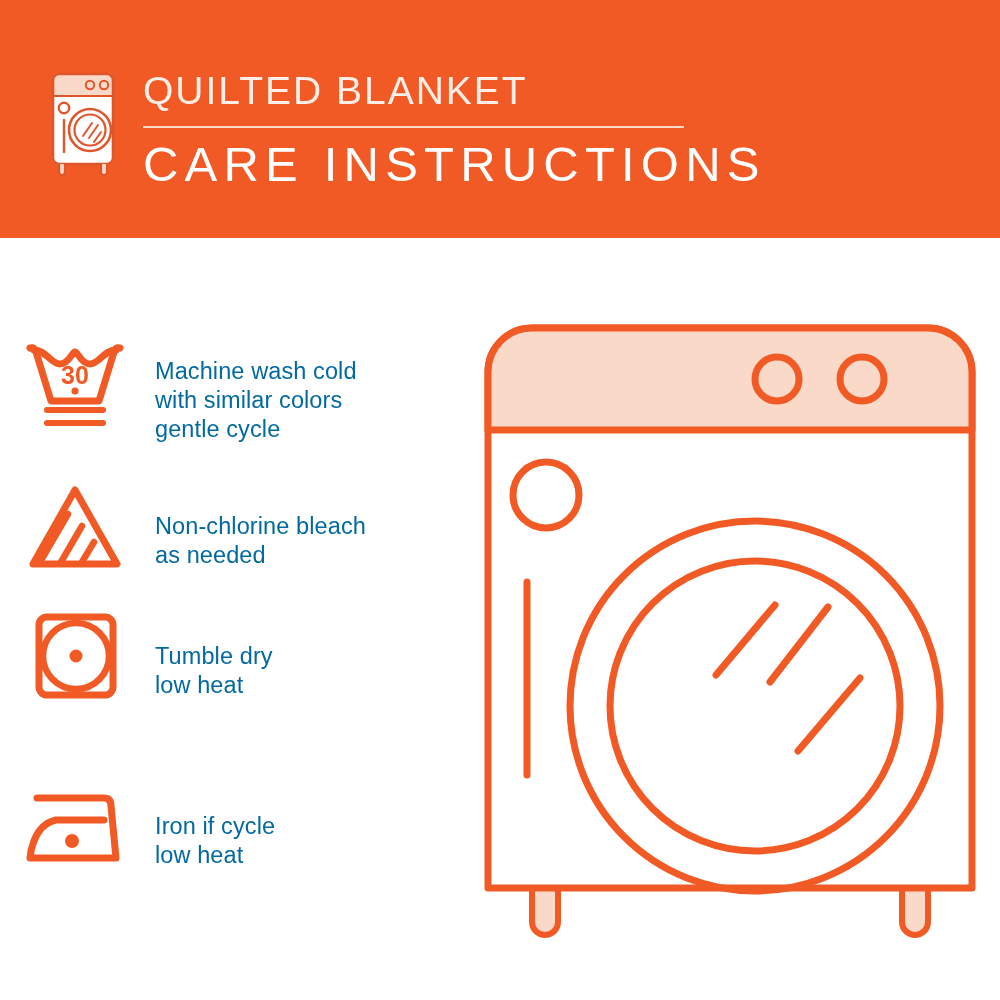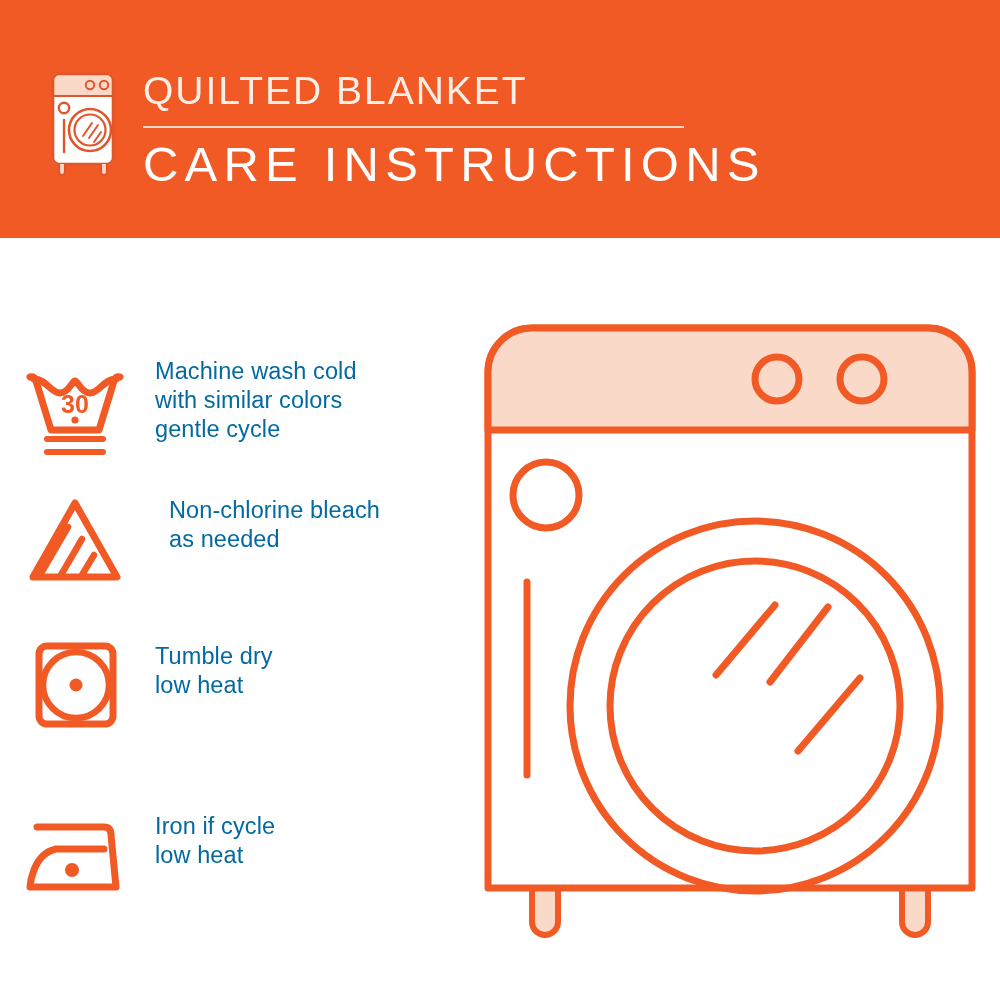--- a/index.html
+++ b/index.html
@@ -84,30 +84,30 @@
 
   .care-row {
     position: absolute;
     left: 0;
     width: 480px;
     display: flex;
     align-items: center;
   }
 
   .care-row-0 { top: 100px; }
-  .care-row-1 { top: 224px; gap: 14px; }
+  .care-row-1 { top: 240px; }
   .care-row-2 { top: 370px; }
   .care-row-3 { top: 540px; }
 
   .care-icon {
     width: 150px;
     min-width: 150px;
     height: 125px;
     display: flex;
-    align-items: flex-end;
+    align-items: flex-start;
     justify-content: center;
   }
 
   .care-text {
     font-family: "Liberation Sans", sans-serif;
     font-size: 23.5px;
     line-height: 29px;
     color: #0369a1;
     font-weight: 400;
     letter-spacing: 0.1px;

